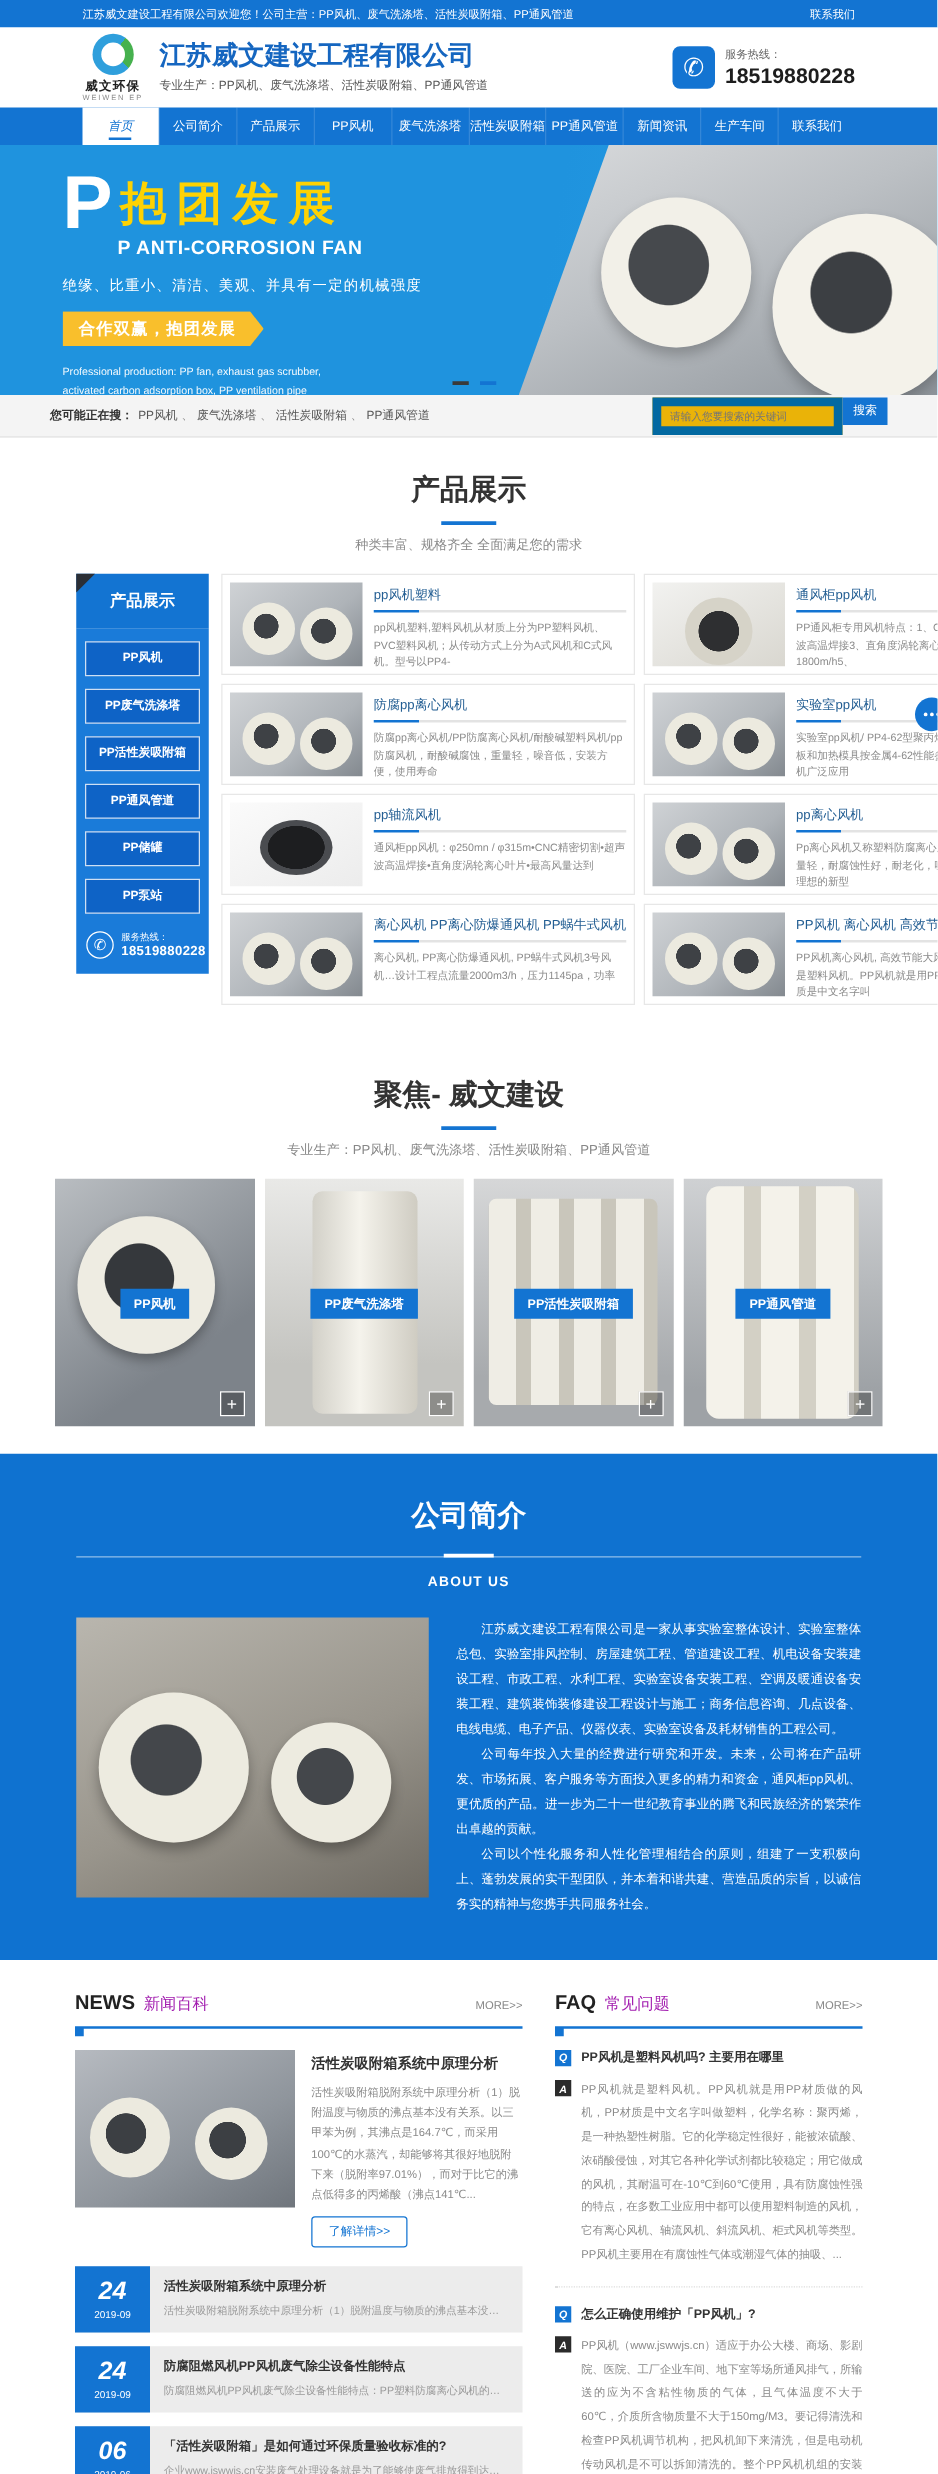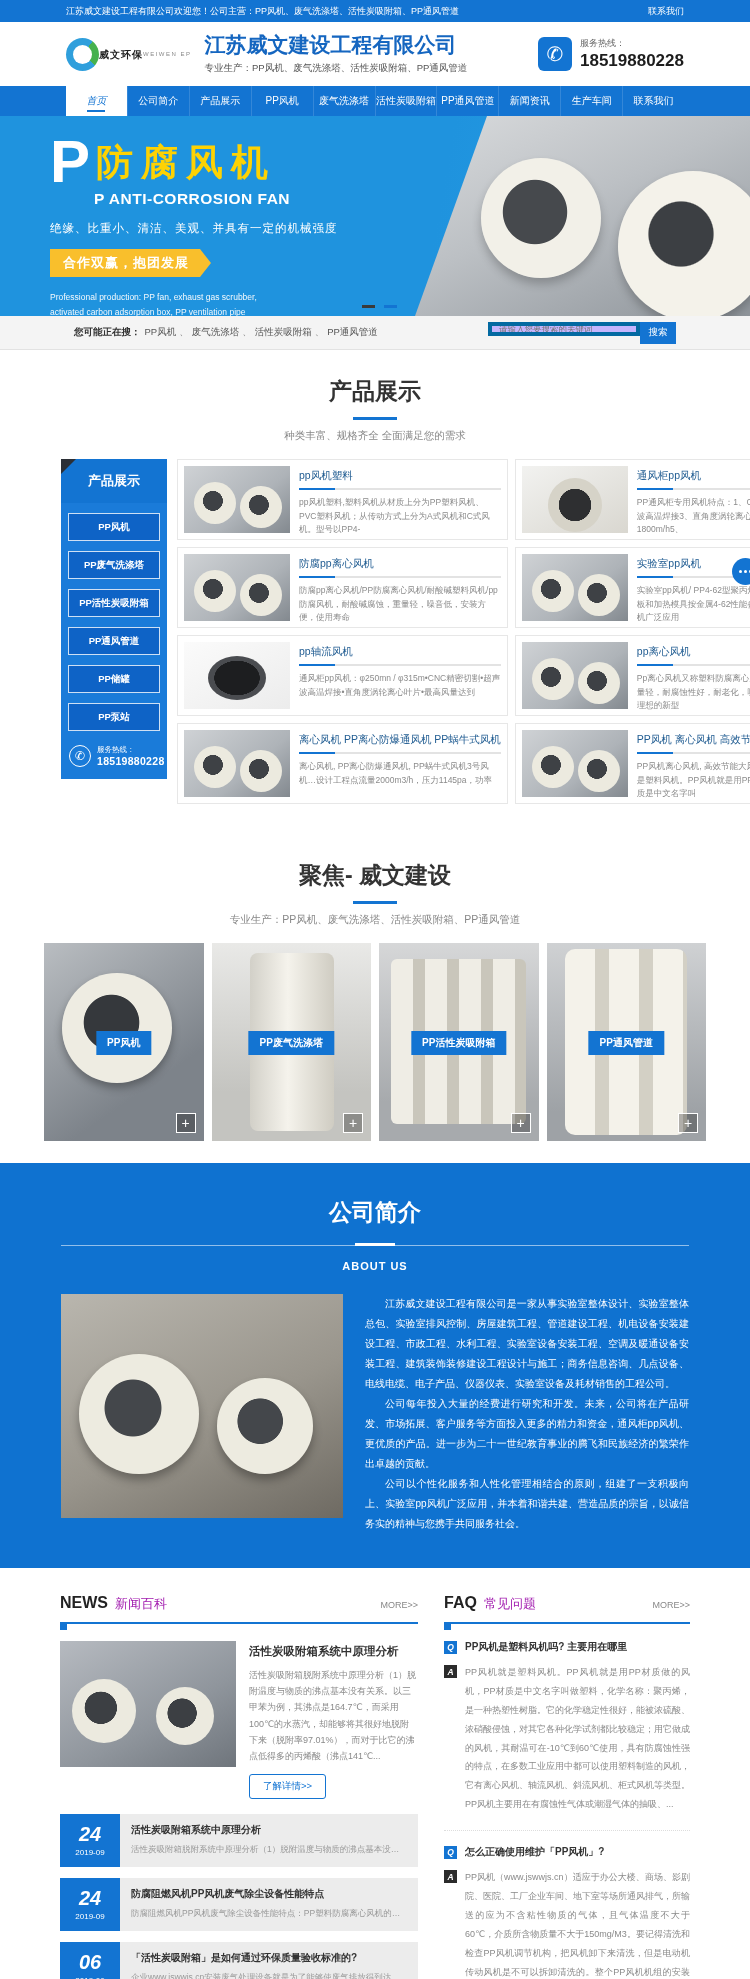--- a/index.html
+++ b/index.html
@@ -11,21 +11,21 @@
   }
   a { text-decoration:none; }
 
   
   .topbar { height:22px; background:#1374d2; color:#fff; font-size:9px;
     display:flex; justify-content:space-between; align-items:center; padding:0 66px; }
   .topbar a { color:#fff; }
 
   
   .header { height:64px; display:flex; align-items:center; padding:0 66px; background:#fff; }
-  .logo { display:flex; flex-direction:row; align-items:center; margin-right:13px; }
+  .logo { display:flex; flex-direction:column; align-items:center; margin-right:13px; }
   .logo-circle { width:33px; height:33px; border-radius:50%;
     background:conic-gradient(from 210deg,#2f9fdc 0 52%,#46b14e 52% 78%,#2f9fdc 78%); position:relative; }
   .logo-circle::after { content:''; position:absolute; inset:7px; background:#fff; border-radius:50%; }
   .logo-cn { font-size:10px; font-weight:bold; color:#1d1d1d; letter-spacing:1px; margin-top:2px; }
   .logo-en { font-size:6px; color:#8a8a8a; letter-spacing:1.5px; }
   .company-name { font-size:21px; font-weight:bold; color:#1566c0; line-height:1.1; }
   .company-slogan { font-size:9.5px; color:#555; margin-top:5px; }
   .header-right { margin-left:auto; display:flex; align-items:center; gap:8px; }
   .phone-icon-box { width:34px; height:34px; background:#1374d2; border-radius:6px; color:#fff;
     font-size:20px; display:flex; align-items:center; justify-content:center; }
@@ -62,28 +62,28 @@
     font-size:13px; letter-spacing:1px; padding:5px 22px 5px 13px;
     clip-path:polygon(0 0,calc(100% - 11px) 0,100% 50%,calc(100% - 11px) 100%,0 100%); }
   .banner-desc { margin-top:13px; font-size:8.5px; line-height:1.8; opacity:.95; }
   .banner-dots { position:absolute; bottom:8px; left:362px; display:flex; gap:9px; z-index:3; }
   .dot { width:13px; height:3px; }
   .dot-dark { background:#3a3a3a; }
   .dot-blue { background:#1374d2; }
 
   
   .searchbar { height:34px; background:#f4f4f4; border-bottom:1px solid #e2e2e2;
-    display:flex; align-items:center; padding:0 74px; font-size:9.5px; color:#333; }
+    display:flex; align-items:center; padding:0 40px; font-size:9.5px; color:#333; }
   .search-label { font-weight:bold; margin-right:4px; white-space:nowrap; }
   .search-keywords { display:flex; }
   .search-keywords a { color:#555; }
   .search-keywords a:not(:last-child)::after { content:'、'; color:#888; margin:0 3px; }
   .search-box { margin-left:auto; display:flex; }
-  .search-input { width:152px; height:14px; border:4px solid #0369a1; font-size:8.5px; padding:0 7px;
-    background:#c4b5fd; color:#333; outline:none; font-family:inherit; }
+  .search-input { width:152px; height:30px; border:7px solid #0369a1; font-size:8.5px; padding:0 7px;
+    background:#eab308; color:#333; outline:none; font-family:inherit; }
   .search-btn { width:36px; height:22px; background:#1374d2; color:#fff; font-size:9.5px; border:none;
     cursor:pointer; font-family:inherit; }
 
   
   .section-head { text-align:center; padding-top:26px; }
   .section-title { font-size:23px; font-weight:bold; color:#333; margin:0; }
   .section-underline { width:44px; height:3px; background:#1374d2; margin:10px auto 9px; }
   .section-sub { font-size:10.5px; color:#888; }
 
   
@@ -249,21 +249,21 @@
   <a href="#" class="nav-item">生产车间</a>
   <a href="#" class="nav-item">联系我们</a>
 </nav>
 
 <div class="banner">
   <div class="banner-photo"></div>
   <div class="banner-content">
     <div class="banner-line1">
       <span class="banner-big-letter">P</span>
       <div>
-        <div class="banner-title-cn">防腐风机</div>
+        <div class="banner-title-cn">抱团发展</div>
         <div class="banner-en">P ANTI-CORROSION FAN</div>
       </div>
     </div>
     <div class="banner-features">绝缘、比重小、清洁、美观、并具有一定的机械强度</div>
     <div class="banner-ribbon">合作双赢，抱团发展</div>
     <div class="banner-desc">
       <div>Professional production: PP fan, exhaust gas scrubber,</div>
       <div>activated carbon adsorption box, PP ventilation pipe</div>
     </div>
   </div>
@@ -411,21 +411,21 @@
   <h2 class="about-title">公司简介</h2>
   <div class="about-linewrap">
     <span class="about-dash"></span>
   </div>
   <div class="about-en">ABOUT US</div>
   <div class="about-body">
     <div class="about-photo"></div>
     <div class="about-text">
       <p>江苏威文建设工程有限公司是一家从事实验室整体设计、实验室整体总包、实验室排风控制、房屋建筑工程、管道建设工程、机电设备安装建设工程、市政工程、水利工程、实验室设备安装工程、空调及暖通设备安装工程、建筑装饰装修建设工程设计与施工；商务信息咨询、几点设备、电线电缆、电子产品、仪器仪表、实验室设备及耗材销售的工程公司。</p>
       <p>公司每年投入大量的经费进行研究和开发。未来，公司将在产品研发、市场拓展、客户服务等方面投入更多的精力和资金，通风柜pp风机、更优质的产品。进一步为二十一世纪教育事业的腾飞和民族经济的繁荣作出卓越的贡献。</p>
-      <p>公司以个性化服务和人性化管理相结合的原则，组建了一支积极向上、实验室pp风机广泛应用，并本着和谐共建、营造品质的宗旨，以诚信务实的精神与您携手共同服务社会。</p>
+      <p>公司以个性化服务和人性化管理相结合的原则，组建了一支积极向上、蓬勃发展的实干型团队，并本着和谐共建、营造品质的宗旨，以诚信务实的精神与您携手共同服务社会。</p>
     </div>
   </div>
 </section>
 
 <div class="newsfaq">
 
   <div class="news-col">
     <div class="col-head">
       <span class="head-en">NEWS</span>
       <span class="head-cn">新闻百科</span>

